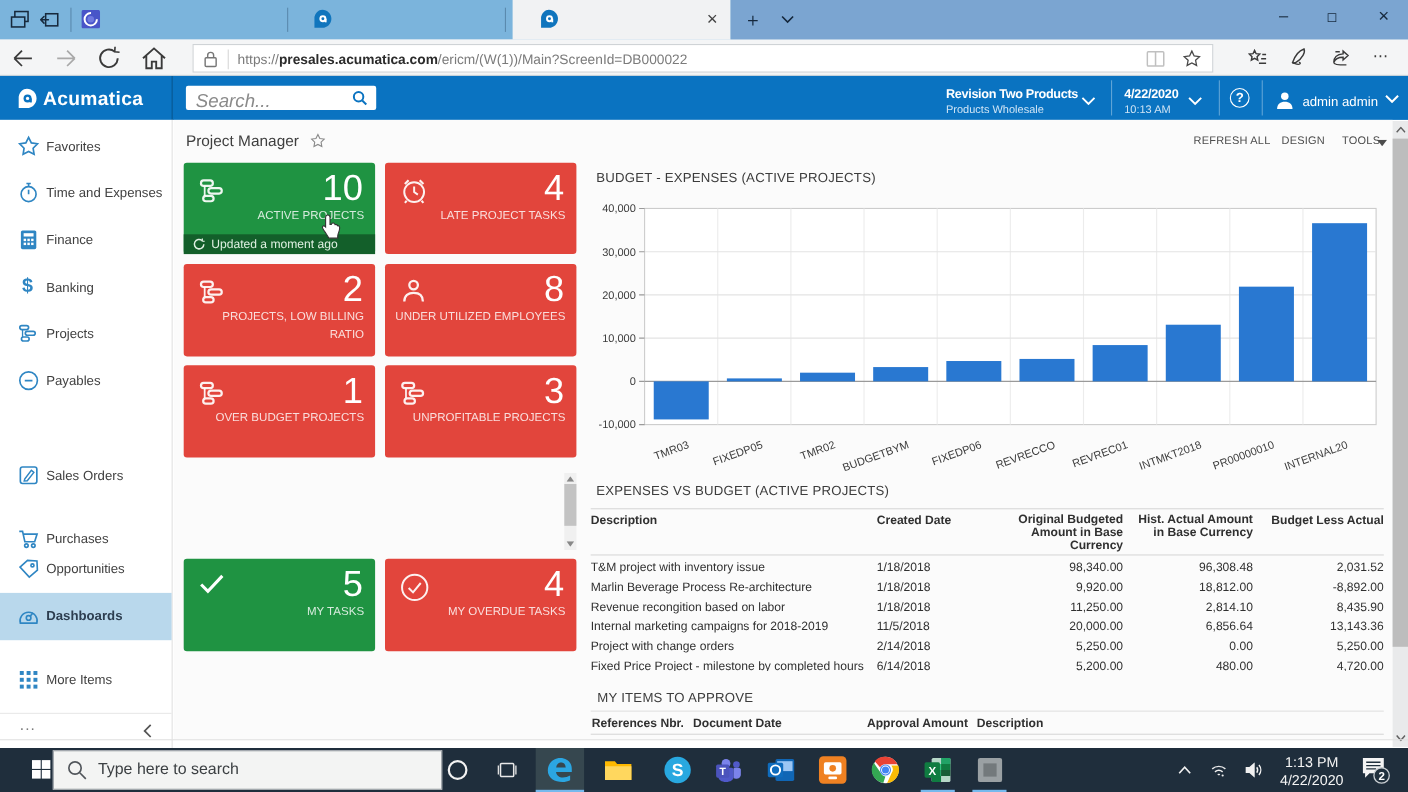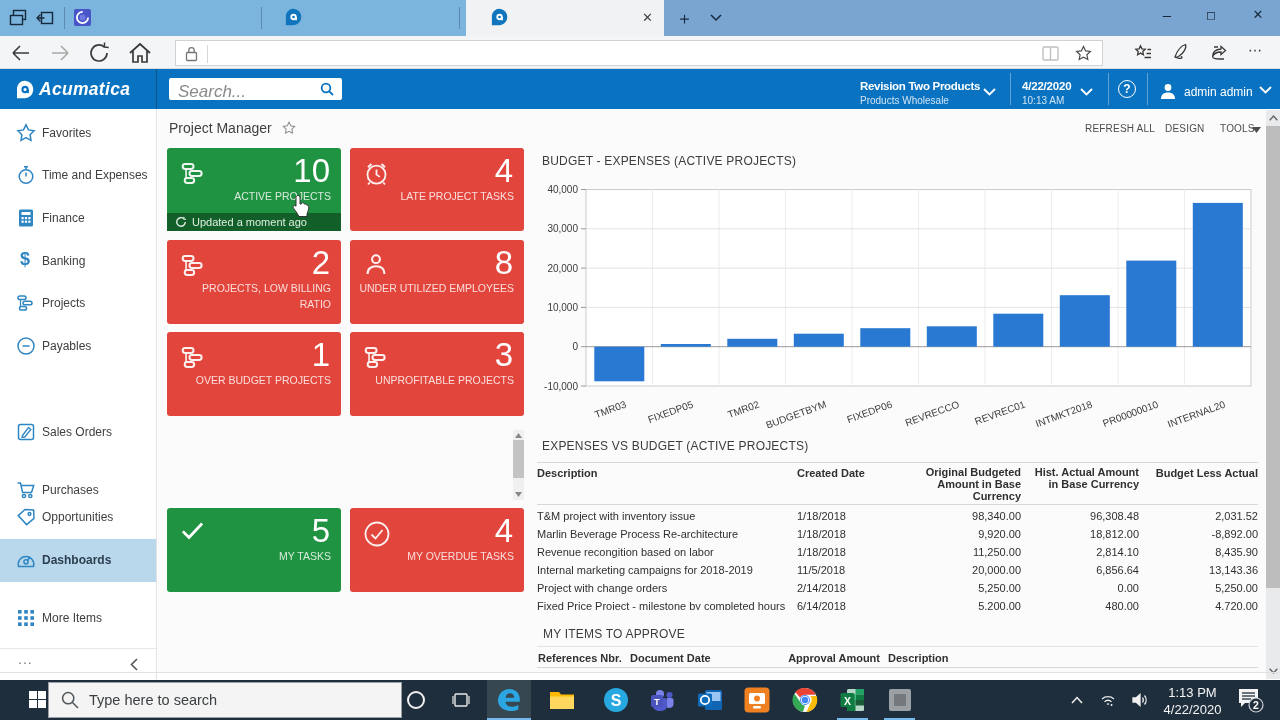--- a/index.html
+++ b/index.html
@@ -17,21 +17,21 @@
   .winbtn { top:0; width:44px; height:32px; color:#17293c; font-size:15px; text-align:center; line-height:30px; }
 
   #addrbar { left:0; top:36px; width:1280px; height:33px; background:#f4f5f6; border-bottom:1px solid #d8dadc; }
   .navic { top:4px; width:26px; height:26px; }
   #urlbox { position:absolute; left:175px; top:4px; width:928px; height:26px; background:#fff; border:1px solid #cfd3d6; }
   #urltext { position:absolute; left:40px; top:6px; font-size:12.5px; color:#7b7b7b; white-space:nowrap; }
   #urltext b { color:#2b2b2b; font-weight:bold; }
 
   
   #acuhead { left:0; top:69px; width:1280px; height:40px; background:#0a73c1; color:#fff; }
-  #acuhead .logoarea { position:absolute; left:0; top:0; width:157px; height:40px; border-right:1px solid rgba(0,0,0,.25);font-style:italic; }
+  #acuhead .logoarea { position:absolute; left:0; top:0; width:157px; height:40px; border-right:1px solid rgba(0,0,0,.25); }
   #searchbox { position:absolute; left:169px; top:9px; width:173px; height:22px; background:#fff; border-radius:2px; }
   #searchbox span { position:absolute; left:9px; top:4px; font-size:17px; font-style:italic; color:#8a8a8a; }
   .hsep { position:absolute; top:4px; width:1px; height:32px; background:rgba(255,255,255,.35); }
 
   
   #sidebar { left:0; top:109px; width:157px; height:571px; background:#fff; border-right:1px solid #e2e2e2; }
   .sbitem { position:absolute; left:0; width:156px; height:43px; }
   .sbitem .lbl { position:absolute; left:42px; top:14px; font-size:12px; color:#404040; white-space:nowrap; }
   .sbitem svg { position:absolute; left:16px; top:11px; }
   .sbhl { background:#b9d8ec; }
@@ -140,20 +140,21 @@
     <svg class="navic abs" style="left:127px" viewBox="0 0 26 26" fill="none" stroke="#3a3a3a" stroke-width="1.7">
       <path d="M3 13 L13 4 L23 13 M6 11 V22 H11 V16 H15 V22 H20 V11"></path>
     </svg>
     <div id="urlbox">
 
       <svg style="position:absolute;left:9px;top:5px" width="13" height="16" viewBox="0 0 13 16" fill="none" stroke="#767676" stroke-width="1.3">
         <rect x="1.5" y="6.5" width="10" height="8" rx="1"></rect>
           <path d="M3.8 6.5 V4.3 a2.7 2.7 0 0 1 5.4 0 V6.5"></path>
       </svg>
       <div style="position:absolute;left:31px;top:4px;width:1px;height:18px;background:#d7d7d7"></div>
+      <div id="urltext">https://<b>presales.acumatica.com</b>/ericm/(W(1))/Main?ScreenId=DB000022</div>
 
       <svg style="position:absolute;left:866px;top:5px" width="17" height="15" viewBox="0 0 17 15" fill="none" stroke="#c0c0c0" stroke-width="1.4">
         <rect x="1" y="1" width="15" height="13" rx="1"></rect>
           <path d="M8.5 1 V14"></path>
       </svg>
 
       <svg style="position:absolute;left:899px;top:4px" width="17" height="17" viewBox="0 0 17 17" fill="none" stroke="#4a4a4a" stroke-width="1.2">
         <path d="M8.5 1.5 l2.1 4.4 4.8 0.6 -3.5 3.3 0.9 4.7 -4.3-2.3 -4.3 2.3 0.9-4.7 -3.5-3.3 4.8-0.6 z"></path>
       </svg>
     </div>

